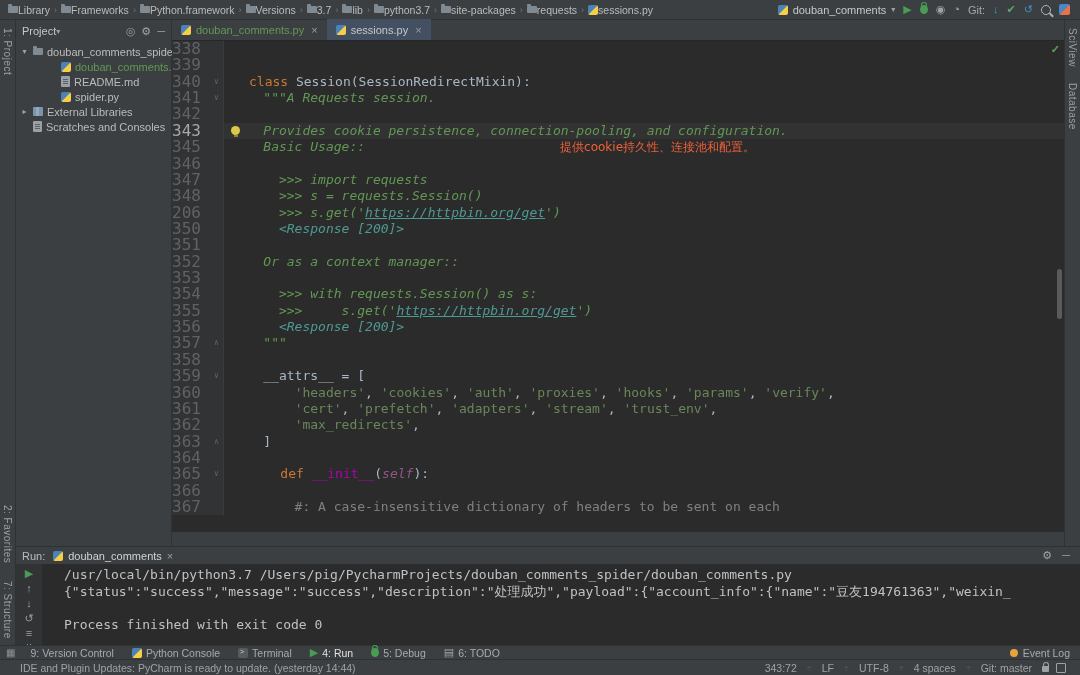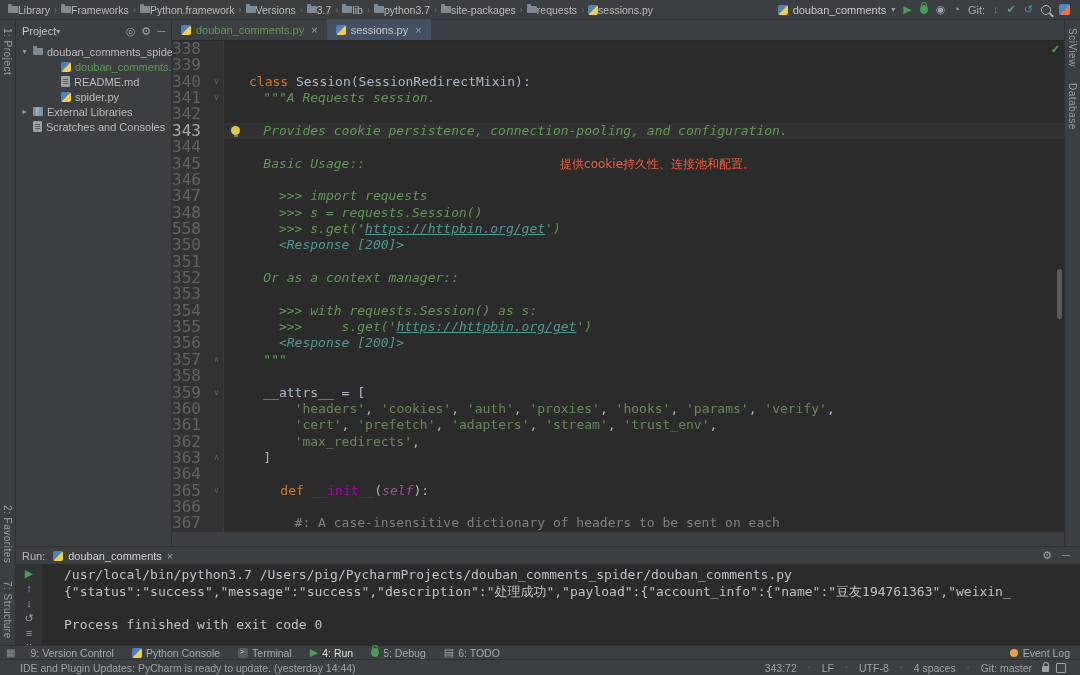--- a/index.html
+++ b/index.html
@@ -280,46 +280,41 @@
           <span class="ln">342</span>
           <span class="fold"></span>
           <span class="codewrap"></span>
         </div>
         <div class="cl hl">
           <span class="ln">343</span>
           <span class="fold"></span>
           <span class="codewrap"><span class="bulb"></span><span class="tk-d">    Provides cookie persistence, connection-pooling, and configuration.</span></span>
         </div>
         <div class="cl">
-          <span class="ln">344</span>
-          <span class="fold"></span>
-          <span class="codewrap"></span>
-        </div>
-        <div class="cl">
           <span class="ln">345</span>
           <span class="fold"></span>
           <span class="codewrap"><span class="tk-d">    Basic Usage::</span><span class="tk-a">提供cookie持久性、连接池和配置。</span></span>
         </div>
         <div class="cl">
           <span class="ln">346</span>
           <span class="fold"></span>
           <span class="codewrap"></span>
         </div>
         <div class="cl">
           <span class="ln">347</span>
           <span class="fold"></span>
           <span class="codewrap"><span class="tk-d">      &gt;&gt;&gt; import requests</span></span>
         </div>
         <div class="cl">
           <span class="ln">348</span>
           <span class="fold"></span>
           <span class="codewrap"><span class="tk-d">      &gt;&gt;&gt; s = requests.Session()</span></span>
         </div>
         <div class="cl">
-          <span class="ln">558</span>
+          <span class="ln">206</span>
           <span class="fold"></span>
           <span class="codewrap"><span class="tk-d">      &gt;&gt;&gt; s.get('</span><span class="tk-l">https://httpbin.org/get</span><span class="tk-d">')</span></span>
         </div>
         <div class="cl">
           <span class="ln">350</span>
           <span class="fold"></span>
           <span class="codewrap"><span class="tk-o">      &lt;Response [200]&gt;</span></span>
         </div>
         <div class="cl">
           <span class="ln">351</span>

